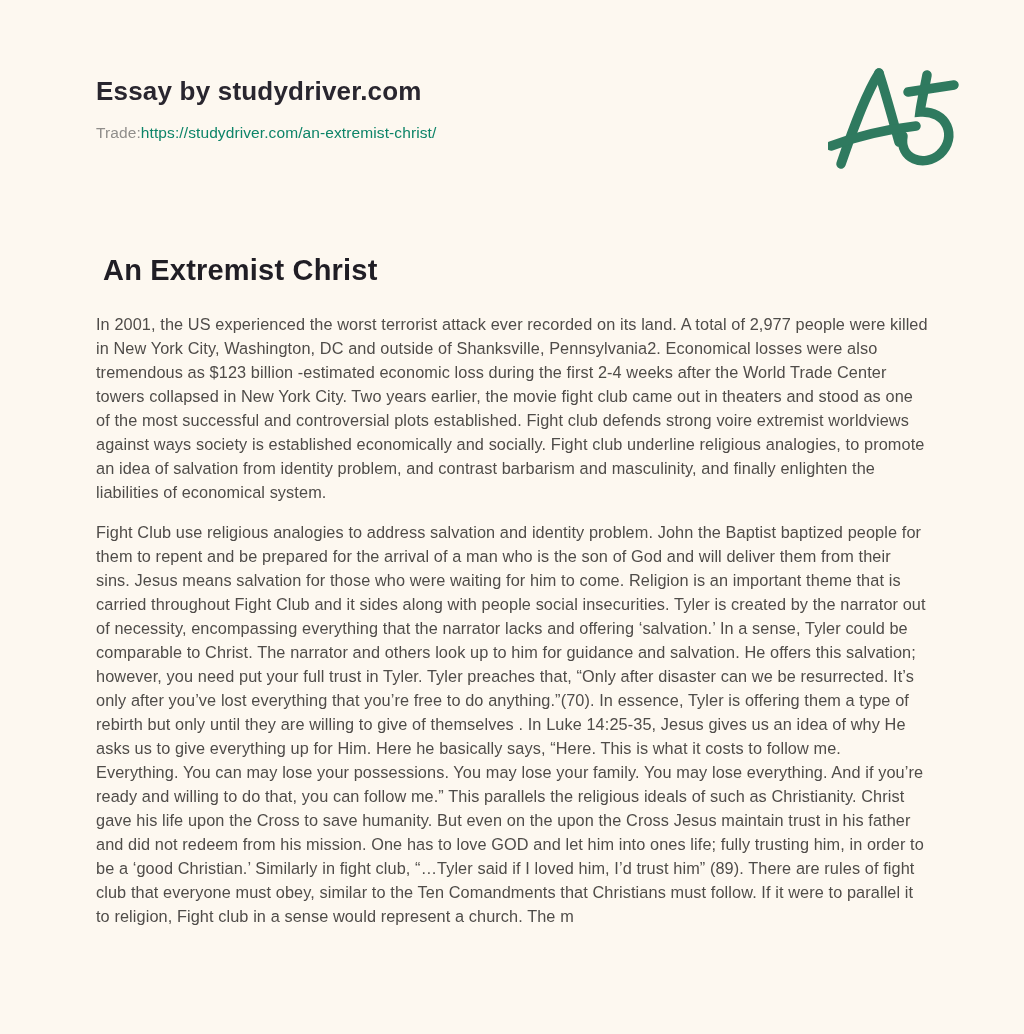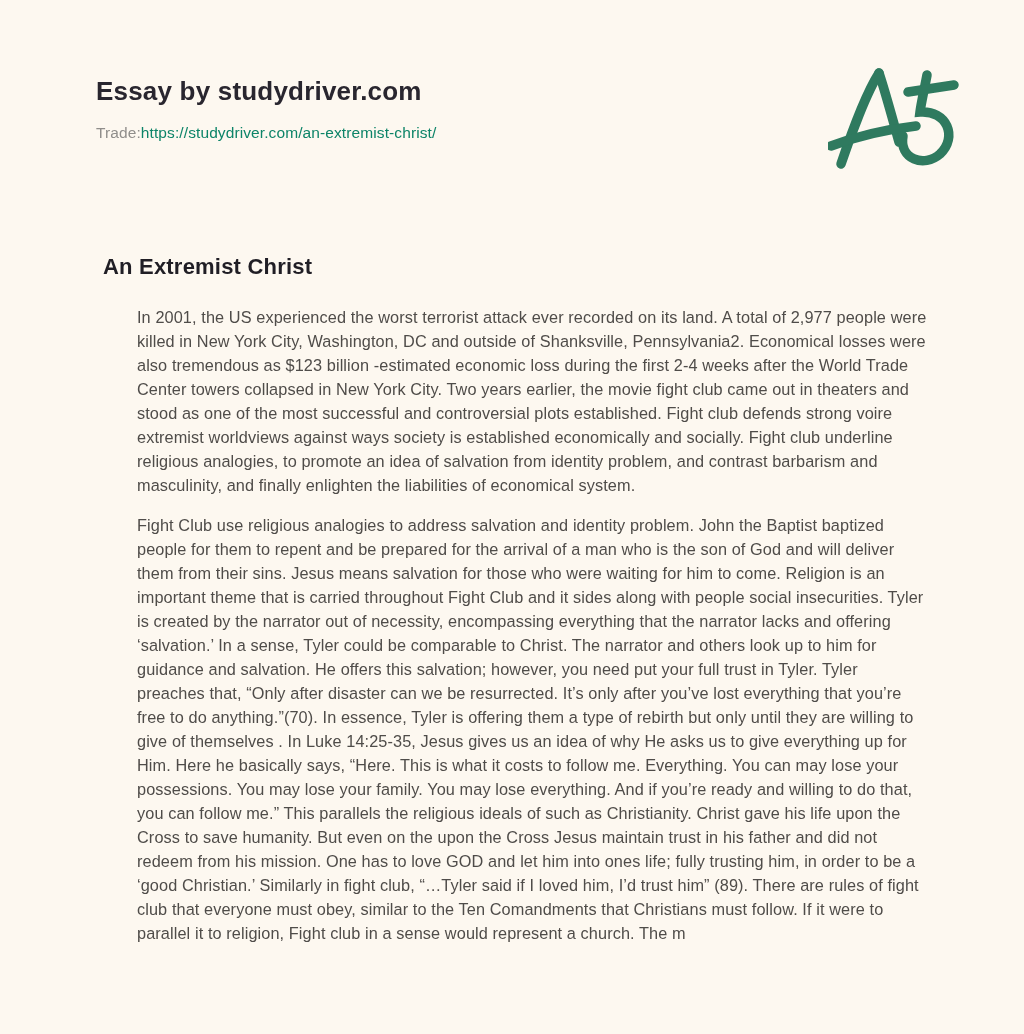--- a/index.html
+++ b/index.html
@@ -37,35 +37,34 @@
   .logo {
     position: absolute;
     top: 62px;
     right: 64px;
     width: 132px;
     height: 110px;
   }
   .essay-title {
     margin-top: 112px;
     padding-left: 7px;
-    font-size: 22px;
+    font-size: 29px;
     font-weight: 700;
     color: #201e25;
     letter-spacing: 0.2px;
   }
   .essay-body {
     margin-top: 25px;
     font-size: 16.3px;
     line-height: 24px;
     color: #4f4c49;
     letter-spacing: 0.1px;
   }
   .essay-body p {
     margin-bottom: 16px;
-    margin-left: 41px;
   }
 </style>
 </head>
 <body>
 
 <div class="page">
 
   <div class="header-title">Essay by studydriver.com</div>
 
   <div class="source-line">

